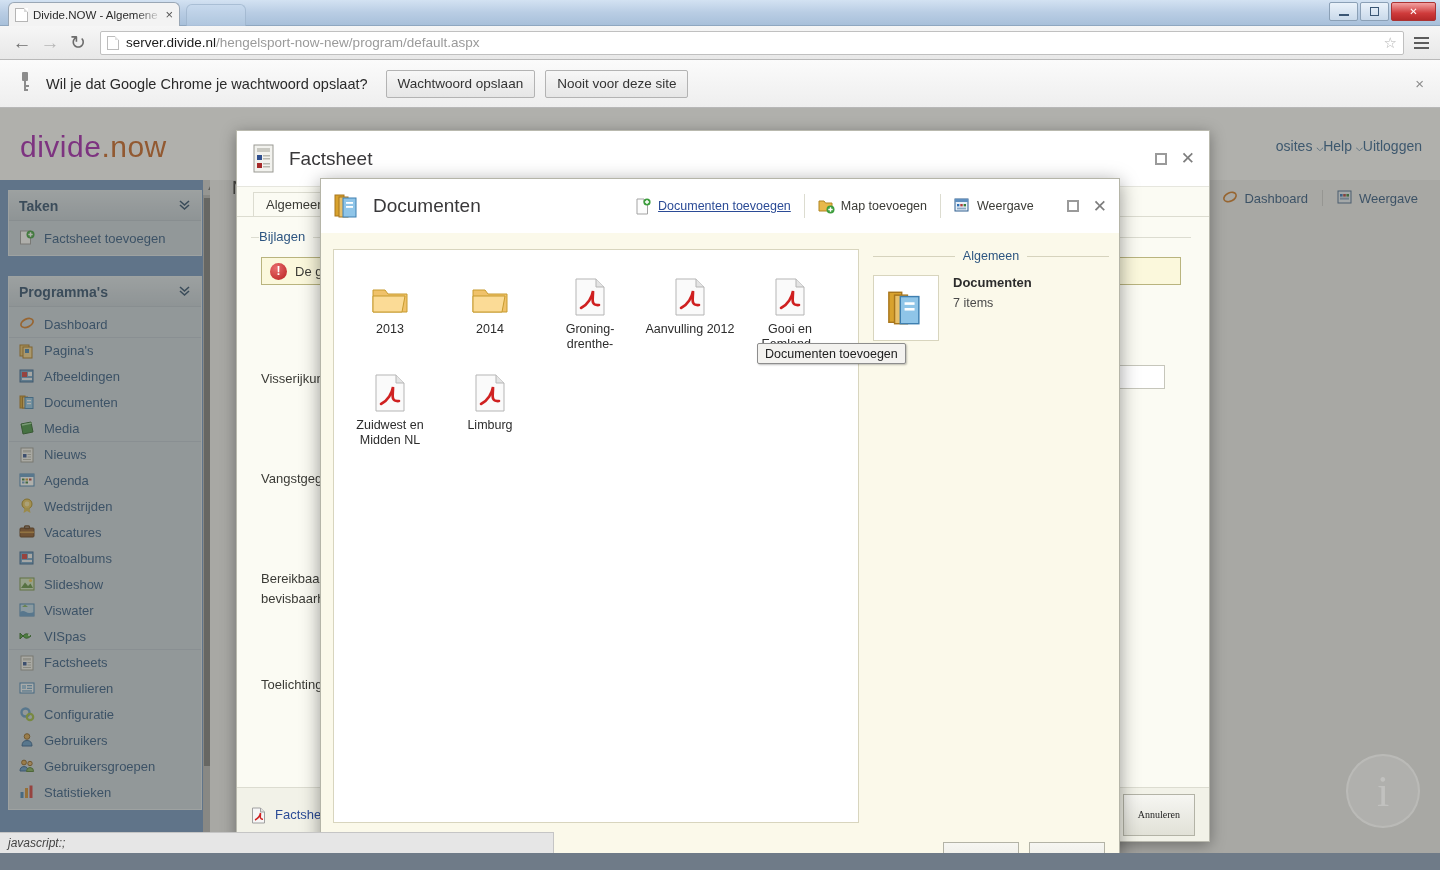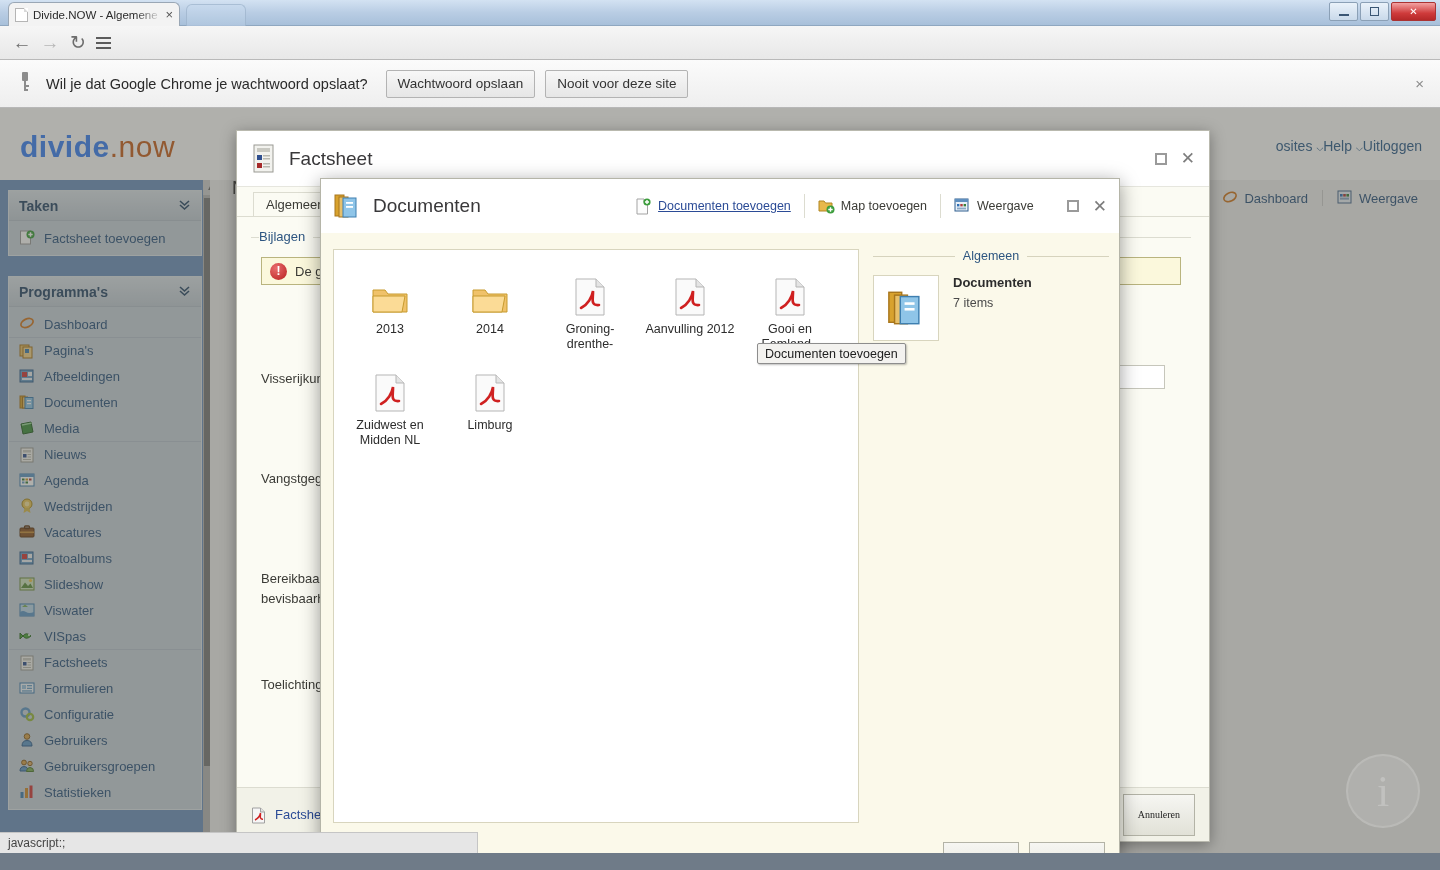--- a/index.html
+++ b/index.html
@@ -107,21 +107,21 @@
     border: 1px solid #b3b3b3; border-radius: 2px; margin-right: 10px; cursor: pointer;
     font-family: "Liberation Sans", sans-serif;
   }
   .infobar-close { margin-left: auto; font-size: 15px; color: #8c8c8c; cursor: pointer; padding-right: 4px; }
 
   
   .viewport { position: absolute; left: 0; top: 108px; width: 1440px; height: 745px; background: #ffffff; overflow: hidden; }
 
   .page-header { position: absolute; left: 0; top: 0; width: 1440px; height: 72px; background: #ffffff; }
   .logo { position: absolute; left: 20px; top: 22px; font-size: 30px; letter-spacing: .5px; }
-  .logo .d { color: #3b82f6; font-weight: bold; }
+  .logo .d { color: #a21caf; }
   .logo .dot { color: #c8611f; }
   .logo .n { color: #c8611f; }
   .top-nav { position: absolute; right: 18px; top: 30px; display: flex; align-items: center; }
   .top-nav a { font-size: 14px; color: #2f5f8f; text-decoration: none; cursor: pointer; white-space: nowrap; }
   .caret { font-size: 9px; margin-left: 4px; color: #2f5f8f; }
 
   .sidebar {
     position: absolute; left: 0; top: 72px; width: 210px; height: 673px;
     background: #6e93bf;
     padding: 10px 8px 0 8px;
@@ -251,23 +251,23 @@
   
   .tooltip {
     position:absolute; left: 757px; top: 235px; height: 21px;
     background: #f3f2ef; border: 1px solid #8d8d8d; border-radius: 2px;
     font-size: 12.5px; color: #202020; display:flex; align-items:center; padding: 0 7px;
     box-shadow: 1px 1px 2px rgba(0,0,0,.25); z-index: 60;
   }
 
   
   .statusbar {
-    position:absolute; left:0; bottom:0; width: 478px; height: 21px;
+    position:absolute; left:0; bottom:0; width: 554px; height: 21px;
     background:#e6e6e6; border-top:1px solid #c5c5c5; border-right:1px solid #c5c5c5;
-    font-size: 12px; color:#444; display:flex; align-items:center; padding-left: 8px; z-index: 70;
+    font-size: 12px; color:#444; display:flex; align-items:center; padding-left: 8px; z-index: 70; font-style: italic;
   }
 
   
   .info-badge {
     position:absolute; right: 20px; bottom: 25px; width: 74px; height: 74px; border-radius: 50%;
     background: rgba(255,255,255,.10); border: 2px solid rgba(255,255,255,.13);
     display:flex; align-items:center; justify-content:center; z-index: 55;
   }
   .info-badge span { font-size: 44px; color: rgba(255,255,255,.22); font-family: "Liberation Serif", serif; }
 </style>
@@ -293,20 +293,25 @@
           <i class="win-max-glyph"></i>
         </div>
       <div class="win-btn close">✕</div>
     </div>
   </div>
 
   <div class="toolbar">
     <div class="nav-btn">←</div>
     <div class="nav-btn disabled">→</div>
     <div class="nav-btn">↻</div>
+    <div class="omnibox">
+      <span class="omni-icon"></span>
+      <span class="omni-url"><b>server.divide.nl</b><span>/hengelsport-now-new/program/default.aspx</span></span>
+      <span class="star">☆</span>
+    </div>
     <div class="chrome-menu">
         <i></i>
         <i></i>
         <i></i>
       </div>
   </div>
 
   <div class="infobar">
     <span class="key-icon">
       <svg width="16" height="22" viewBox="0 0 16 22">

